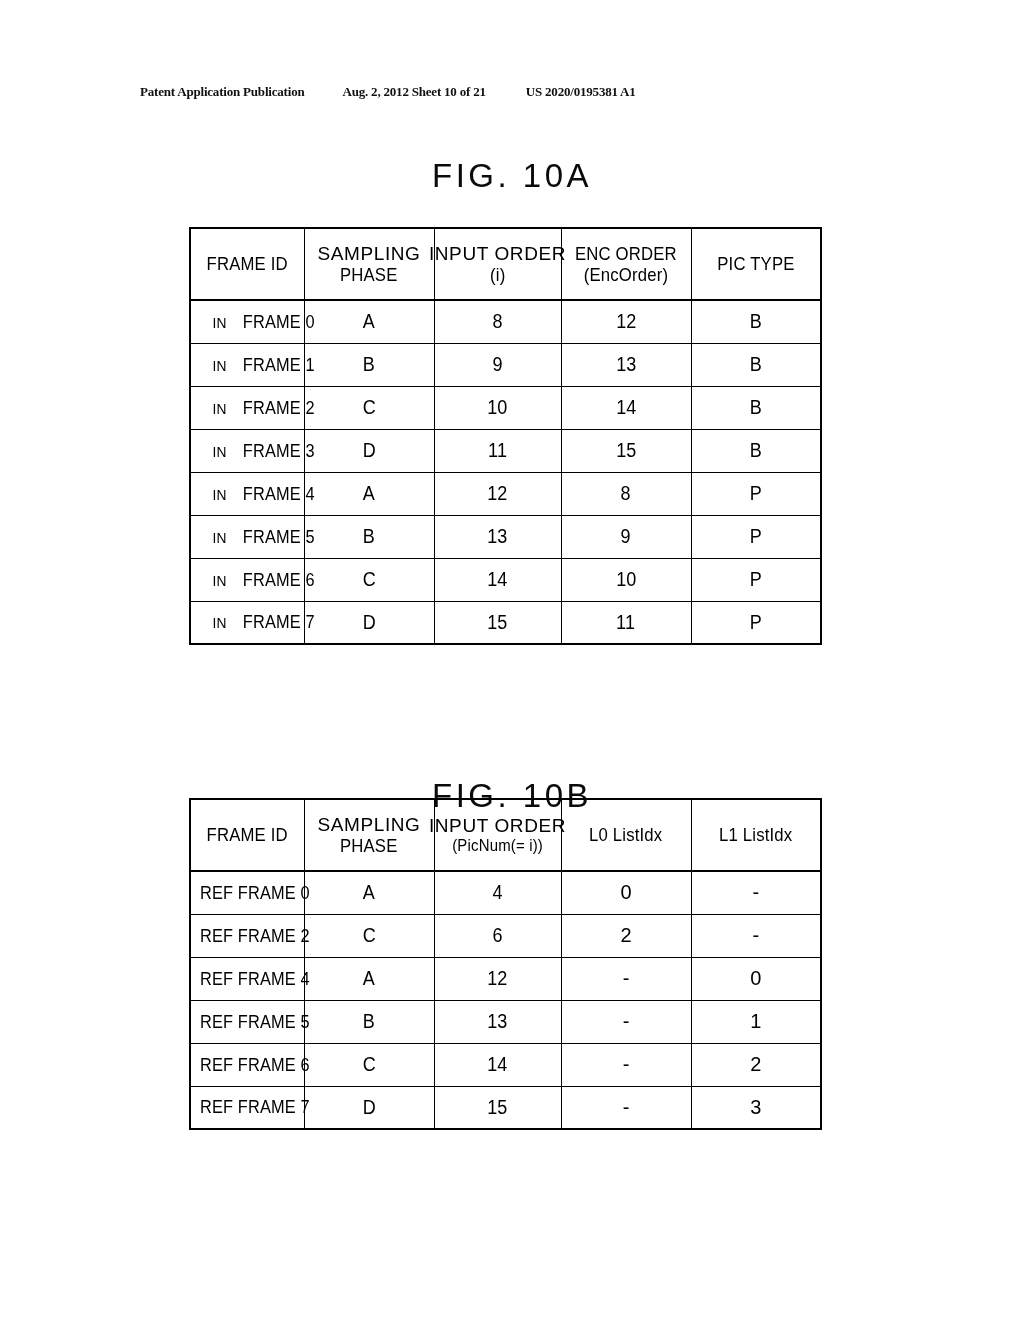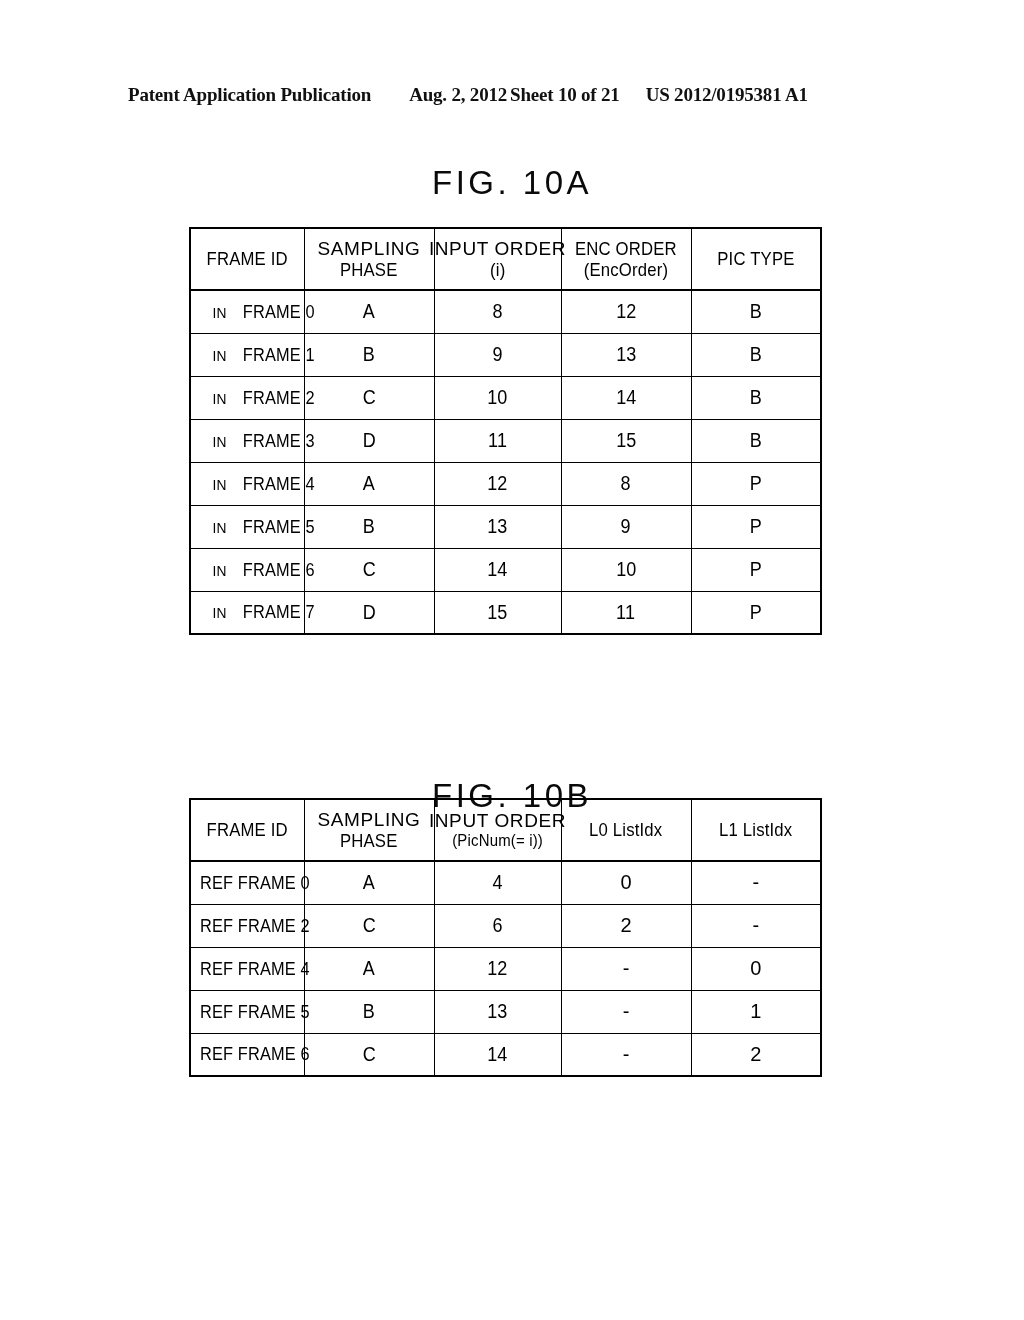--- a/index.html
+++ b/index.html
@@ -13,34 +13,34 @@
     position: relative;
     font-family: "Liberation Sans", sans-serif;
     color: #000000;
     overflow: hidden;
   }
 
   
   .page-header {
     position: absolute;
     top: 84px;
-    left: 128px;
+    left: 140px;
     width: 768px;
     display: flex;
     align-items: baseline;
     font-family: "Liberation Serif", serif;
     font-weight: bold;
-    font-size: 19px;
+    font-size: 13px;
     letter-spacing: -0.2px;
     color: #111;
     white-space: nowrap;
   }
   .page-header .hdr-pub   { margin-right: 38px; }
   .page-header .hdr-date  { margin-right: 3px; }
-  .page-header .hdr-sheet { margin-right: 26px; }
+  .page-header .hdr-sheet { margin-right: 40px; }
   .page-header .hdr-num   { }
 
   
   .figure {
     position: absolute;
     left: 0;
     width: 1024px;
   }
   .fig-title {
     text-align: center;
@@ -77,21 +77,21 @@
   table.fig-table tr.hdr-row th {
     border-bottom-width: 2.2px;
   }
   
   col.c0 { width: 114px; }
   col.c1 { width: 130px; }
   col.c2 { width: 127px; }
   col.c3 { width: 130px; }
   col.c4 { width: 130px; }
 
-  tr.hdr-row { height: 62px; }
+  tr.hdr-row { height: 72px; }
   tr.data-row { height: 43px; }
 
   
   .hdr-cell {
     display: flex;
     flex-direction: column;
     align-items: center;
     justify-content: center;
     line-height: 1.12;
   }
@@ -157,24 +157,24 @@
     display: inline-block;
   }
 </style>
 </head>
 <body>
 
 <div class="page-header">
   <span class="hdr-pub">Patent Application Publication</span>
   <span class="hdr-date">Aug. 2, 2012</span>
   <span class="hdr-sheet">Sheet 10 of 21</span>
-  <span class="hdr-num">US 2012/0195381 A1</span>
+  <span class="hdr-num">US 2020/0195381 A1</span>
 </div>
 
-<div class="figure" style="top:164px;">
+<div class="figure" style="top:157px;">
   <div class="fig-title">FIG. 10A</div>
 </div>
 
 <div class="tbl-wrap" style="top:227px;">
   <table class="fig-table">
     <colgroup>
       <col class="c0">
         <col class="c1">
         <col class="c2">
         <col class="c3">
@@ -386,15 +386,22 @@
         <td><span class="cell-dash">-</span></td>
         <td><span class="cell-dash">1</span></td>
       </tr>
       <tr class="data-row">
         <td><span class="frame-lbl-solo">REF FRAME 6</span></td>
         <td><span class="cell-val">C</span></td>
         <td><span class="cell-val">14</span></td>
         <td><span class="cell-dash">-</span></td>
         <td><span class="cell-dash">2</span></td>
       </tr>
+      <tr class="data-row">
+        <td><span class="frame-lbl-solo">REF FRAME 7</span></td>
+        <td><span class="cell-val">D</span></td>
+        <td><span class="cell-val">15</span></td>
+        <td><span class="cell-dash">-</span></td>
+        <td><span class="cell-dash">3</span></td>
+      </tr>
     </tbody>
   </table>
 </div>
 
 </body></html>

